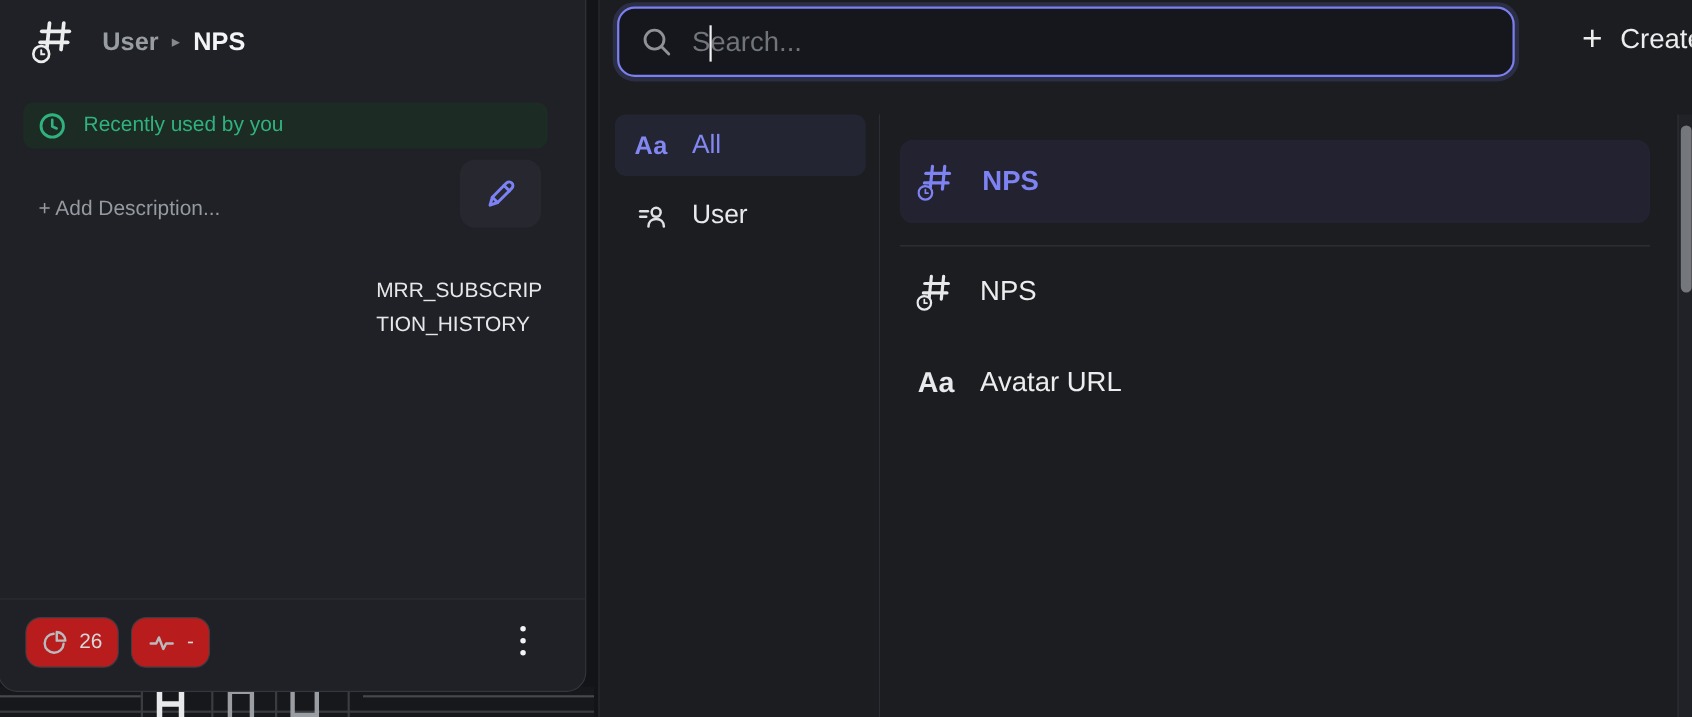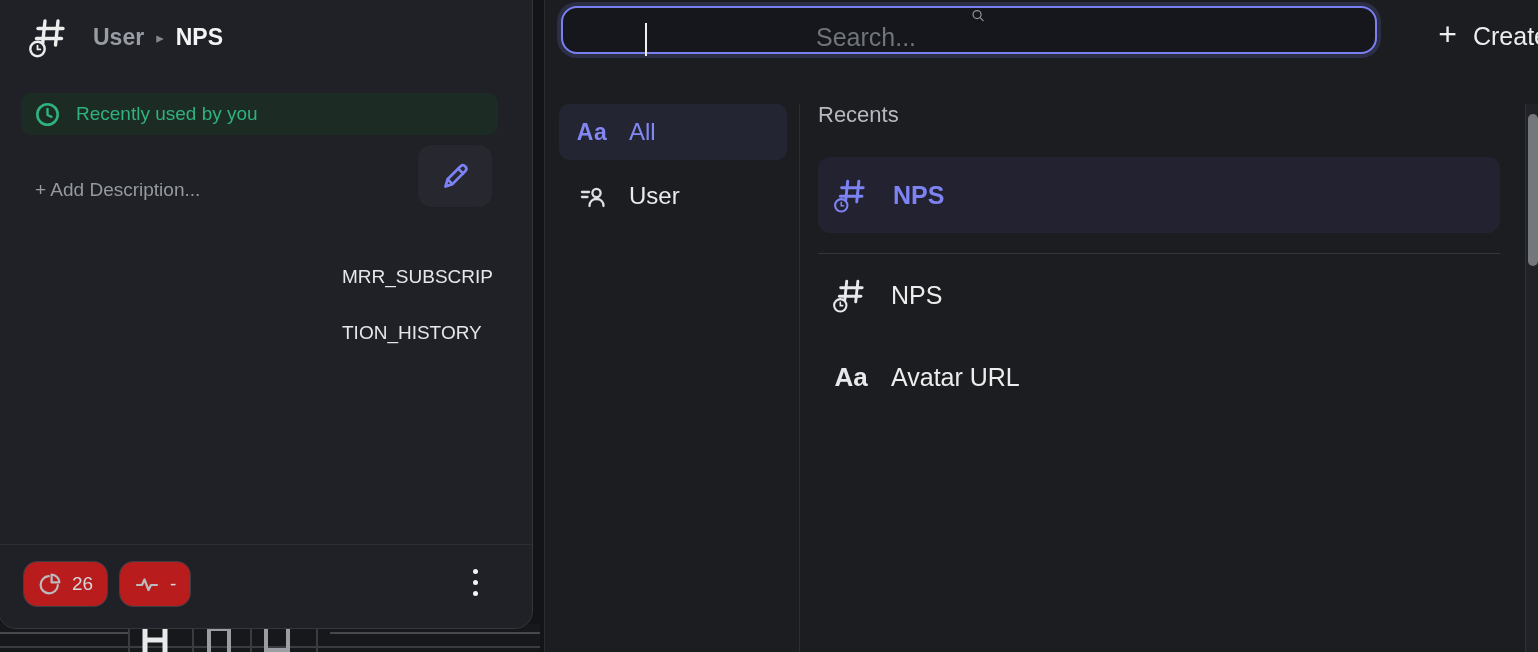--- a/index.html
+++ b/index.html
@@ -43,21 +43,21 @@
   .edit-btn {
     position:absolute; top:148px; right:40px; width:74px; height:62px;
     background:#26272f; border-radius:14px;
     display:flex; align-items:center; justify-content:center;
     color:#7c82f5; cursor:pointer;
   }
 
   .lp-import-label { position:absolute; top:252px; left:24px; font-size:19px; color:#b4b7bd; }
   .lp-import-value {
     position:absolute; top:252px; left:343px; width:160px;
-    font-size:19px; line-height:56px; color:#e6e7e9;
+    font-size:19px; line-height:31px; color:#e6e7e9;
     word-break:break-all;
   }
 
   .lp-sep { position:absolute; top:547px; left:0; right:0; height:1px; background:#2c2e33; }
 
   .lp-footer { position:absolute; top:564px; left:24px; right:36px; height:46px; }
   .pill {
     position:absolute; top:0; height:46px; border:1px solid #3c3e44; border-radius:14px;
     background:#b91c1c; display:flex; align-items:center; gap:10px; padding:0 14px;
     color:#d6d8da; font-size:19px; cursor:pointer;
@@ -69,24 +69,24 @@
   .kebab span { width:5px; height:5px; border-radius:50%; background:#f2f3f4; }
 
   
   .popover {
     position:absolute; left:544px; top:-2px; width:996px; height:656px;
     background:#1b1d21; border-left:1px solid #2a2c31;
   }
 
   
   .search-wrap {
-    position:absolute; top:8px; left:16px; width:816px; height:48px;
+    position:absolute; top:8px; left:16px; width:816px; height:64px;
     background:#16171c; border:2px solid #7b80f0; border-radius:16px;
     box-shadow:0 0 0 4px rgba(123,128,240,0.18);
-    display:flex; align-items:center;flex-direction:column;
+    display:flex; align-items:center;
   }
   .search-icon { margin-left:18px; color:#8e9196; }
   .search-caret { position:absolute; left:82px; top:15px; width:2px; height:33px; background:#f0f0f2; }
   .search-input {
     flex:1; background:transparent; border:none; outline:none;
     font-family:"Liberation Sans", sans-serif;
     font-size:25px; color:#e8e9ea; padding-left:16px;
   }
   .search-input::placeholder { color:#70747b; }
 
@@ -257,21 +257,20 @@
           </g>
         </svg>
       </span>
       <span>User</span>
     </div>
   </div>
 
   <div class="v-divider"></div>
 
   <div class="list-col">
-    <div class="list-header">Recents</div>
 
     <div class="recent-row">
       <span class="hashclock small">
         <svg width="38" height="40" viewBox="0 0 42 44">
           <g stroke="#7e83f3" stroke-width="3.4" stroke-linecap="round" fill="none">
             <path d="M16 6 L13.5 30"></path>
               <path d="M29 6 L26.5 30"></path>
             <path d="M9 13.5 L34 13.5"></path>
               <path d="M7.5 23.5 L32.5 23.5"></path>
           </g>

